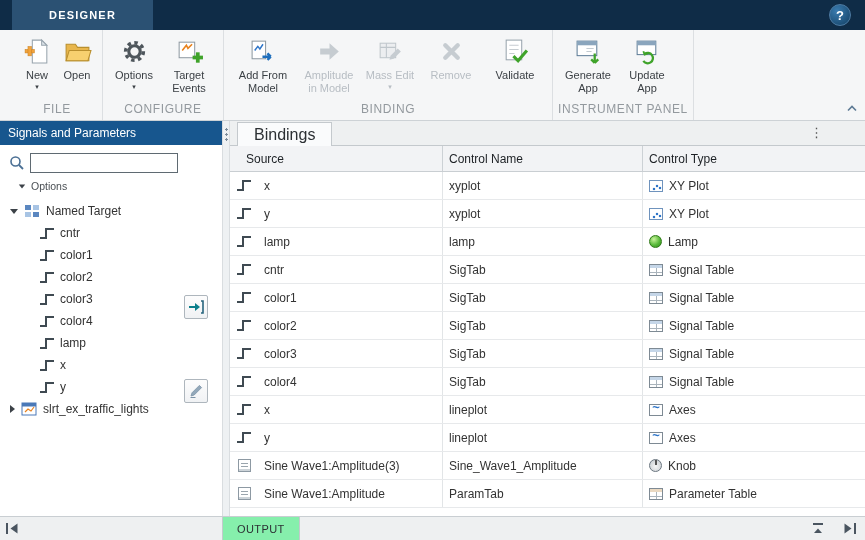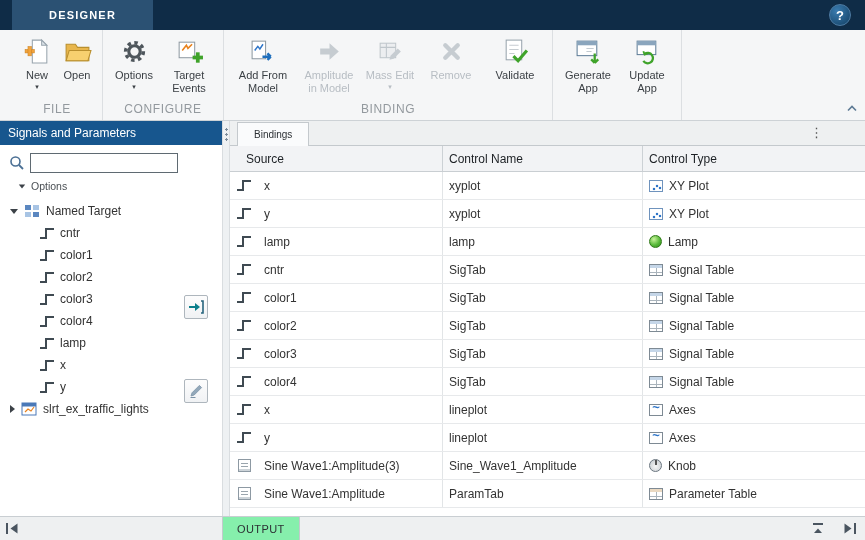--- a/index.html
+++ b/index.html
@@ -50,21 +50,21 @@
 
   
   .vsplitter{width:8px;flex:none;background:#eef1f3;border-left:1px solid #d9dde0;border-right:1px solid #d9dde0;position:relative;cursor:col-resize}
   .vsplitter .handle{position:absolute;top:6px;left:2px;width:3px;height:16px;
     background-image:radial-gradient(circle,#7b8b99 1px,transparent 1.2px);background-size:3px 5px;background-repeat:repeat-y}
 
   
   .main{flex:1;display:flex;flex-direction:column;min-width:0;background:#fff}
   .tabrow{height:25px;background:#eef0f1;border-bottom:1px solid #c4c9cd;display:flex;align-items:flex-end;position:relative;flex:none}
   .tab-bindings{margin-left:7px;height:24px;padding:0 16px;background:#fafbfc;border:1px solid #c4c9cd;border-bottom:none;
-    display:flex;align-items:center;font-size:10px;color:#2c3034;margin-bottom:-1px;position:relative;z-index:1}
+    display:flex;align-items:center;font-size:16px;color:#2c3034;margin-bottom:-1px;position:relative;z-index:1}
   .menu-dots{position:absolute;right:42px;top:4px;font-size:13px;color:#555;cursor:pointer;line-height:16px}
 
   .thead{display:grid;grid-template-columns:213px 200px 1fr;height:26px;background:#f2f3f5;border-bottom:1px solid #c9ced2;flex:none}
   .hcell{display:flex;align-items:center;border-right:1px solid #ccd1d5;height:100%;font-weight:normal;color:#1d2125}
   .hcell.h-src{padding-left:16px}
   .hcell.h-name,.hcell.h-type{padding-left:6px}
   .hcell.h-type{border-right:none}
 
   .tbody{flex:1;overflow:hidden}
   .trow{display:grid;grid-template-columns:28px 185px 200px 1fr;height:28px;border-bottom:1px solid #e7e9eb;align-items:stretch}
@@ -226,20 +226,21 @@
         <div class="rbtn w56">
           <svg class="ricon" viewBox="0 0 28 28">
               <rect x="4" y="4" width="18" height="13" fill="#fff" stroke="#5f7d98"></rect>
               <rect x="4" y="4" width="18" height="4" fill="#8aa5bd"></rect>
               <path d="M10 23a5 5 0 1 0 1.2-6.6" stroke="#3fa32a" stroke-width="2.2" fill="none"></path>
               <path d="M10 13.8l1.2 3.2 3.2-1.2" fill="none" stroke="#3fa32a" stroke-width="1.8"></path>
             </svg>
           <div class="rlabel">Update App</div>
         </div>
       </div>
+      <div class="rgroup-label">INSTRUMENT PANEL</div>
     </div>
 
     <div class="ribbon-collapse">
       <svg width="12" height="8" viewBox="0 0 12 8">
           <path d="M2 6.5L6 2.5l4 4" stroke="#5d7a94" stroke-width="1.6" fill="none"></path>
         </svg>
     </div>
   </div>
 
   <div class="middle">

